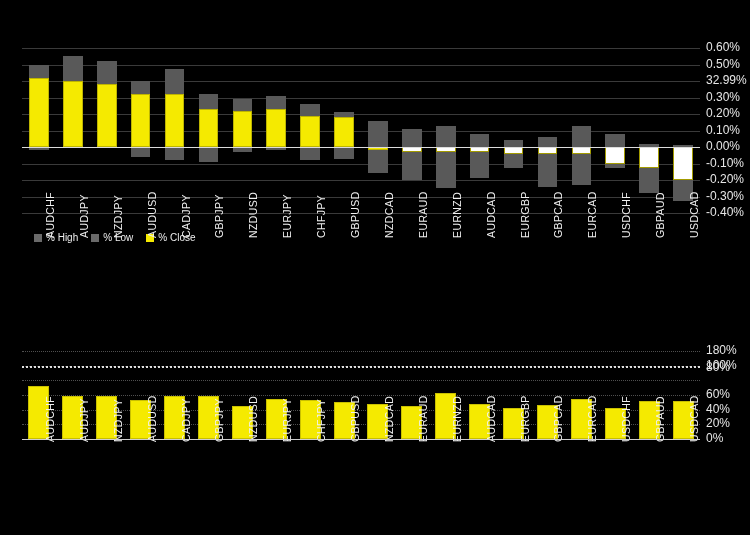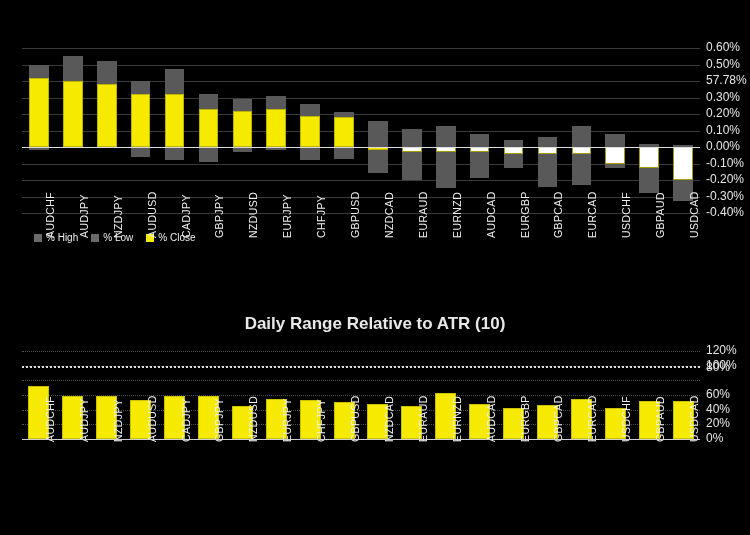--- a/index.html
+++ b/index.html
@@ -159,21 +159,21 @@
         </div>
         <div class="candle" style="left: 651.219px; top: 0px; width: 19.662px; height: 165px;">
           <div class="wick" style="top: 97.35px; height: 56.1px;"></div>
           <div class="body down" style="top: 99px; height: 33px;"></div>
         </div>
       </div>
   </div>
   <div id="p1-yticks">
       <div class="ytick" style="left: 706px; top: 42px;">0.60%</div>
       <div class="ytick" style="left: 706px; top: 58.5px;">0.50%</div>
-      <div class="ytick" style="left: 706px; top: 75px;">57.78%</div>
+      <div class="ytick" style="left: 706px; top: 75px;">32.99%</div>
       <div class="ytick" style="left: 706px; top: 91.5px;">0.30%</div>
       <div class="ytick" style="left: 706px; top: 108px;">0.20%</div>
       <div class="ytick" style="left: 706px; top: 124.5px; text-align: right;">0.10%</div>
       <div class="ytick" style="left: 706px; top: 141px;">0.00%</div>
       <div class="ytick" style="left: 706px; top: 157.5px;">-0.10%</div>
       <div class="ytick" style="left: 706px; top: 174px;">-0.20%</div>
       <div class="ytick" style="left: 706px; top: 190.5px;">-0.30%</div>
       <div class="ytick" style="left: 706px; top: 207px;">-0.40%</div>
     </div>
 
@@ -208,21 +208,20 @@
       <div class="xlab" style="left: 428.75px; top: 0px;">EURNZD</div>
       <div class="xlab" style="left: 462.65px; top: 0px;">AUDCAD</div>
       <div class="xlab" style="left: 496.55px; top: 0px;">EURGBP</div>
       <div class="xlab" style="left: 530.45px; top: 0px;">GBPCAD</div>
       <div class="xlab" style="left: 564.35px; top: 0px;">EURCAD</div>
       <div class="xlab" style="left: 598.25px; top: 0px;">USDCHF</div>
       <div class="xlab" style="left: 632.15px; top: 0px;">GBPAUD</div>
       <div class="xlab" style="left: 666.05px; top: 0px;">USDCAD</div>
     </div>
 
-  <div class="chart2-title">Daily Range Relative to ATR (10)</div>
 
   <div class="plot" id="plot2" style="left:22px; top:351px; width:678px; height:88px;">
     <div id="p2-grid">
         <div class="gridline dotted" style="top: 0px; width: 678px;"></div>
         <div class="gridline dotted" style="top: 14.6667px; width: 678px;"></div>
         <div class="gridline dotted" style="top: 29.3333px; width: 678px;"></div>
         <div class="gridline dotted" style="top: 44px; width: 678px;"></div>
         <div class="gridline dotted" style="top: 58.6667px; width: 678px;"></div>
         <div class="gridline dotted" style="top: 73.3333px; width: 678px;"></div>
         <div class="gridline dotted" style="top: 88px; width: 678px;"></div>
@@ -246,21 +245,21 @@
         <div class="abar" style="left: 447.141px; width: 21.018px; height: 35.2px;"></div>
         <div class="abar" style="left: 481.041px; width: 21.018px; height: 30.8px;"></div>
         <div class="abar" style="left: 514.941px; width: 21.018px; height: 34.4667px;"></div>
         <div class="abar" style="left: 548.841px; width: 21.018px; height: 40.3333px;"></div>
         <div class="abar" style="left: 582.741px; width: 21.018px; height: 30.8px;"></div>
         <div class="abar" style="left: 616.641px; width: 21.018px; height: 38.1333px;"></div>
         <div class="abar" style="left: 650.541px; width: 21.018px; height: 38.1333px;"></div>
       </div>
   </div>
   <div id="p2-yticks">
-      <div class="ytick" style="left: 706px; top: 345px;">120%</div>
+      <div class="ytick" style="left: 706px; top: 345px;">180%</div>
       <div class="ytick" style="left: 706px; top: 359.667px;">100%</div>
       <div class="ytick" style="left: 706px; top: 362px;">80%</div>
       <div class="ytick" style="left: 706px; top: 389px;">60%</div>
       <div class="ytick" style="left: 706px; top: 403.667px;">40%</div>
       <div class="ytick" style="left: 706px; top: 418.333px;">20%</div>
       <div class="ytick" style="left: 706px; top: 433px;">0%</div>
     </div>
 
   <div class="xlabels" id="p2-xlabels" style="left:22px; top:442px; width:678px; height:66px;">
       <div class="xlab" style="left: 21.95px; top: 0px;">AUDCHF</div>

